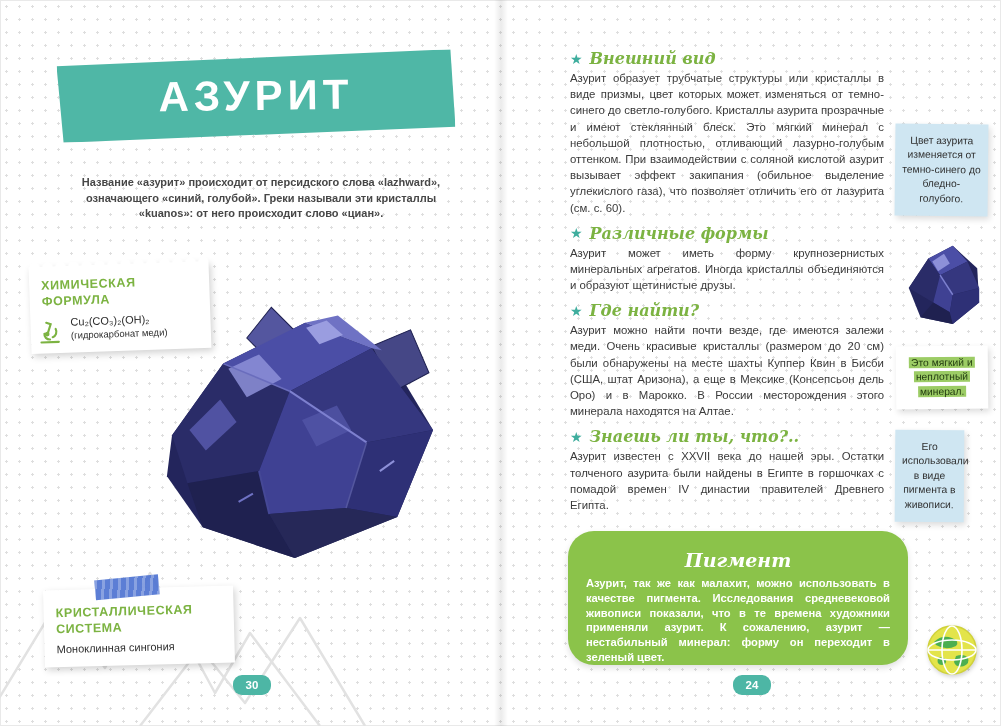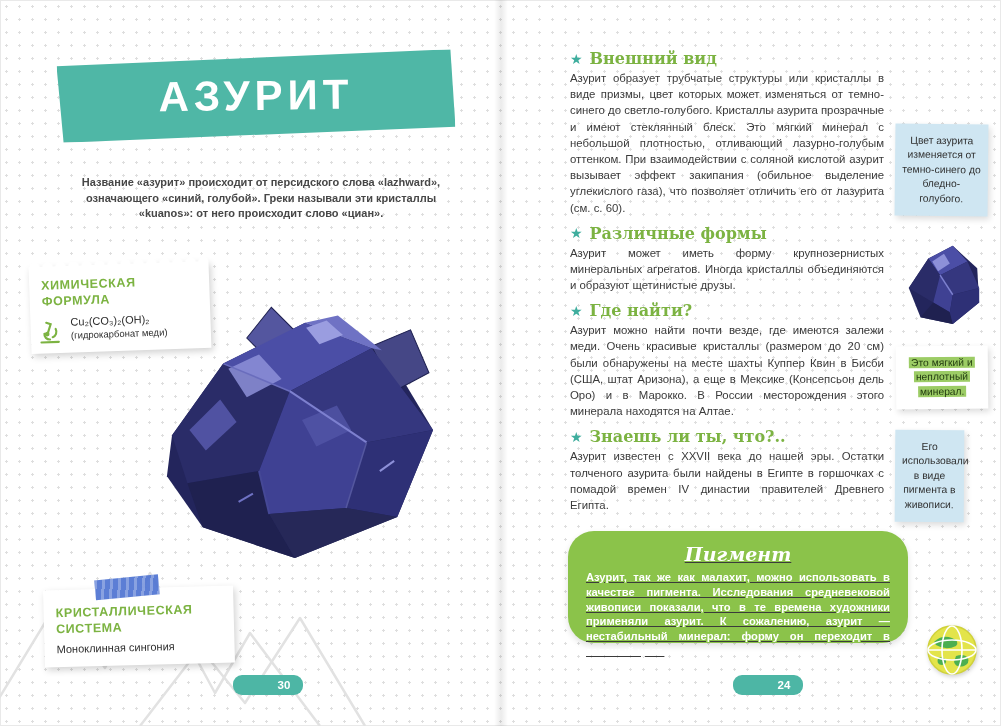--- a/index.html
+++ b/index.html
@@ -39,35 +39,35 @@
 
   .system-note{position:absolute;left:44px;top:588px;width:168px;padding:16px 10px 12px 12px;transform:rotate(-1.5deg);}
   .tape{position:absolute;top:-11px;left:52px;width:64px;height:20px;background:#4f74d2;opacity:.92;
     transform:rotate(-4deg);
     background-image:repeating-linear-gradient(100deg,rgba(255,255,255,.28) 0 3px,transparent 3px 8px);}
   .system-text{font-size:11px;color:#2e2e2e;margin-top:6px;}
 
   .mountains{position:absolute;left:0;top:488px;width:500px;height:238px;z-index:0;}
 
   .page-badge{position:absolute;width:38px;height:20px;background:#4db6a5;border-radius:9px;
-    color:#fff;font-size:11.5px;font-weight:bold;display:flex;align-items:center;justify-content:center;z-index:4;padding-left:32px;}
+    color:#fff;font-size:11.5px;font-weight:bold;display:flex;align-items:center;justify-content:center;z-index:4;}
   .badge-left{left:233px;top:675px;}
   .badge-right{left:733px;top:675px;}
 
   
   .sections{position:absolute;left:570px;top:49px;width:314px;}
   .section{margin-bottom:4px;}
   .sec-head{display:flex;align-items:center;gap:7px;margin-bottom:2px;}
   .star{color:#3fae9e;font-size:14px;line-height:1;}
-  .sec-title{font-family:"DejaVu Serif",serif;font-weight:bold;
+  .sec-title{font-family:"DejaVu Serif",serif;font-style:italic;font-weight:bold;
     color:#7cb342;font-size:16px;}
   .sec-body{font-size:11.4px;line-height:1.42;text-align:justify;color:#3a3a3a;margin:1px 0 8px;}
 
-  .pigment{position:absolute;left:568px;top:531px;width:340px;height:112px;background:#8bc34a;
-    border-radius:26px;padding:10px 18px;box-sizing:border-box;box-shadow:0 3px 6px rgba(0,0,0,.12);text-decoration:underline;}
+  .pigment{position:absolute;left:568px;top:531px;width:340px;height:134px;background:#8bc34a;
+    border-radius:26px;padding:16px 18px;box-sizing:border-box;box-shadow:0 3px 6px rgba(0,0,0,.12);}
   .pigment-title{text-align:center;color:#fff;font-family:"DejaVu Serif",serif;font-style:italic;
     font-weight:bold;font-size:19px;margin:2px 0 5px;}
   .pigment-text{color:#fff;font-weight:bold;font-size:11.2px;line-height:1.32;text-align:justify;}
 
   .side-note{position:absolute;box-shadow:2px 3px 6px rgba(0,0,0,.14);font-size:10.3px;
     line-height:1.4;text-align:center;color:#2f2f2f;padding:10px 7px;box-sizing:border-box;}
   .blue{background:#cfe6f2;}
   .white{background:#fff;}
   .sn1{left:895px;top:124px;width:93px;transform:rotate(.6deg);}
   .sn2{left:896px;top:346px;width:92px;transform:rotate(-.6deg);}

